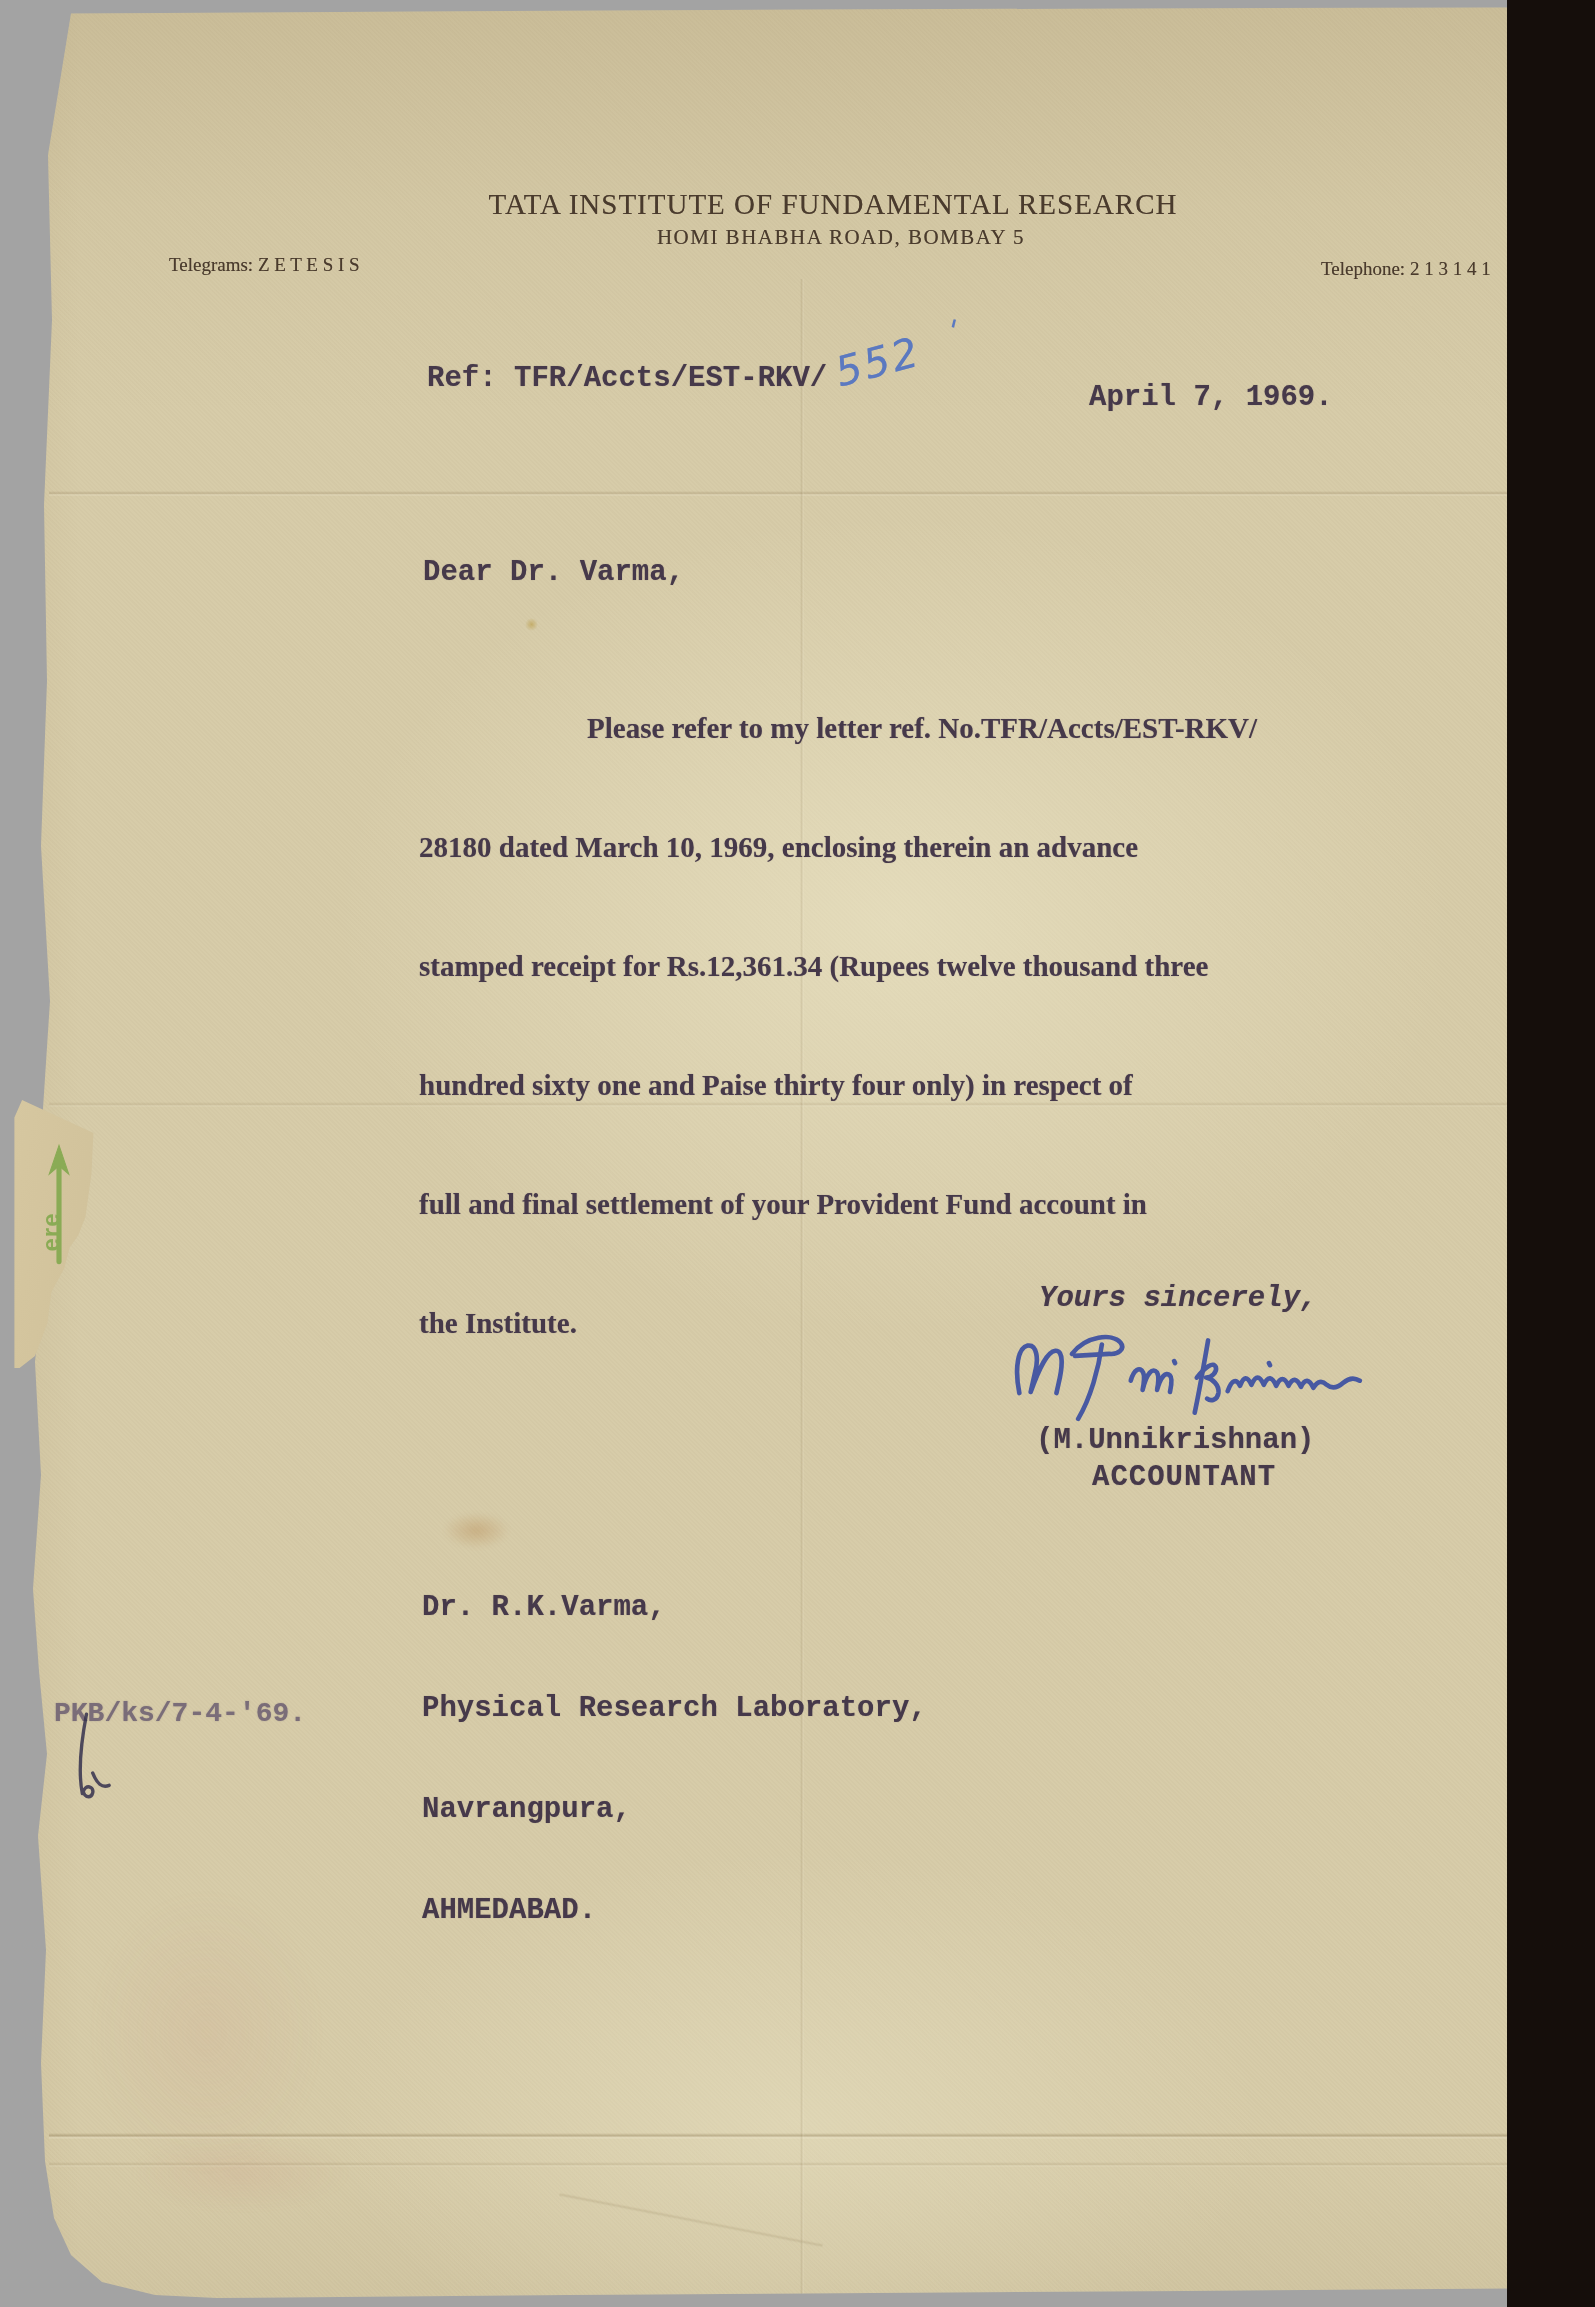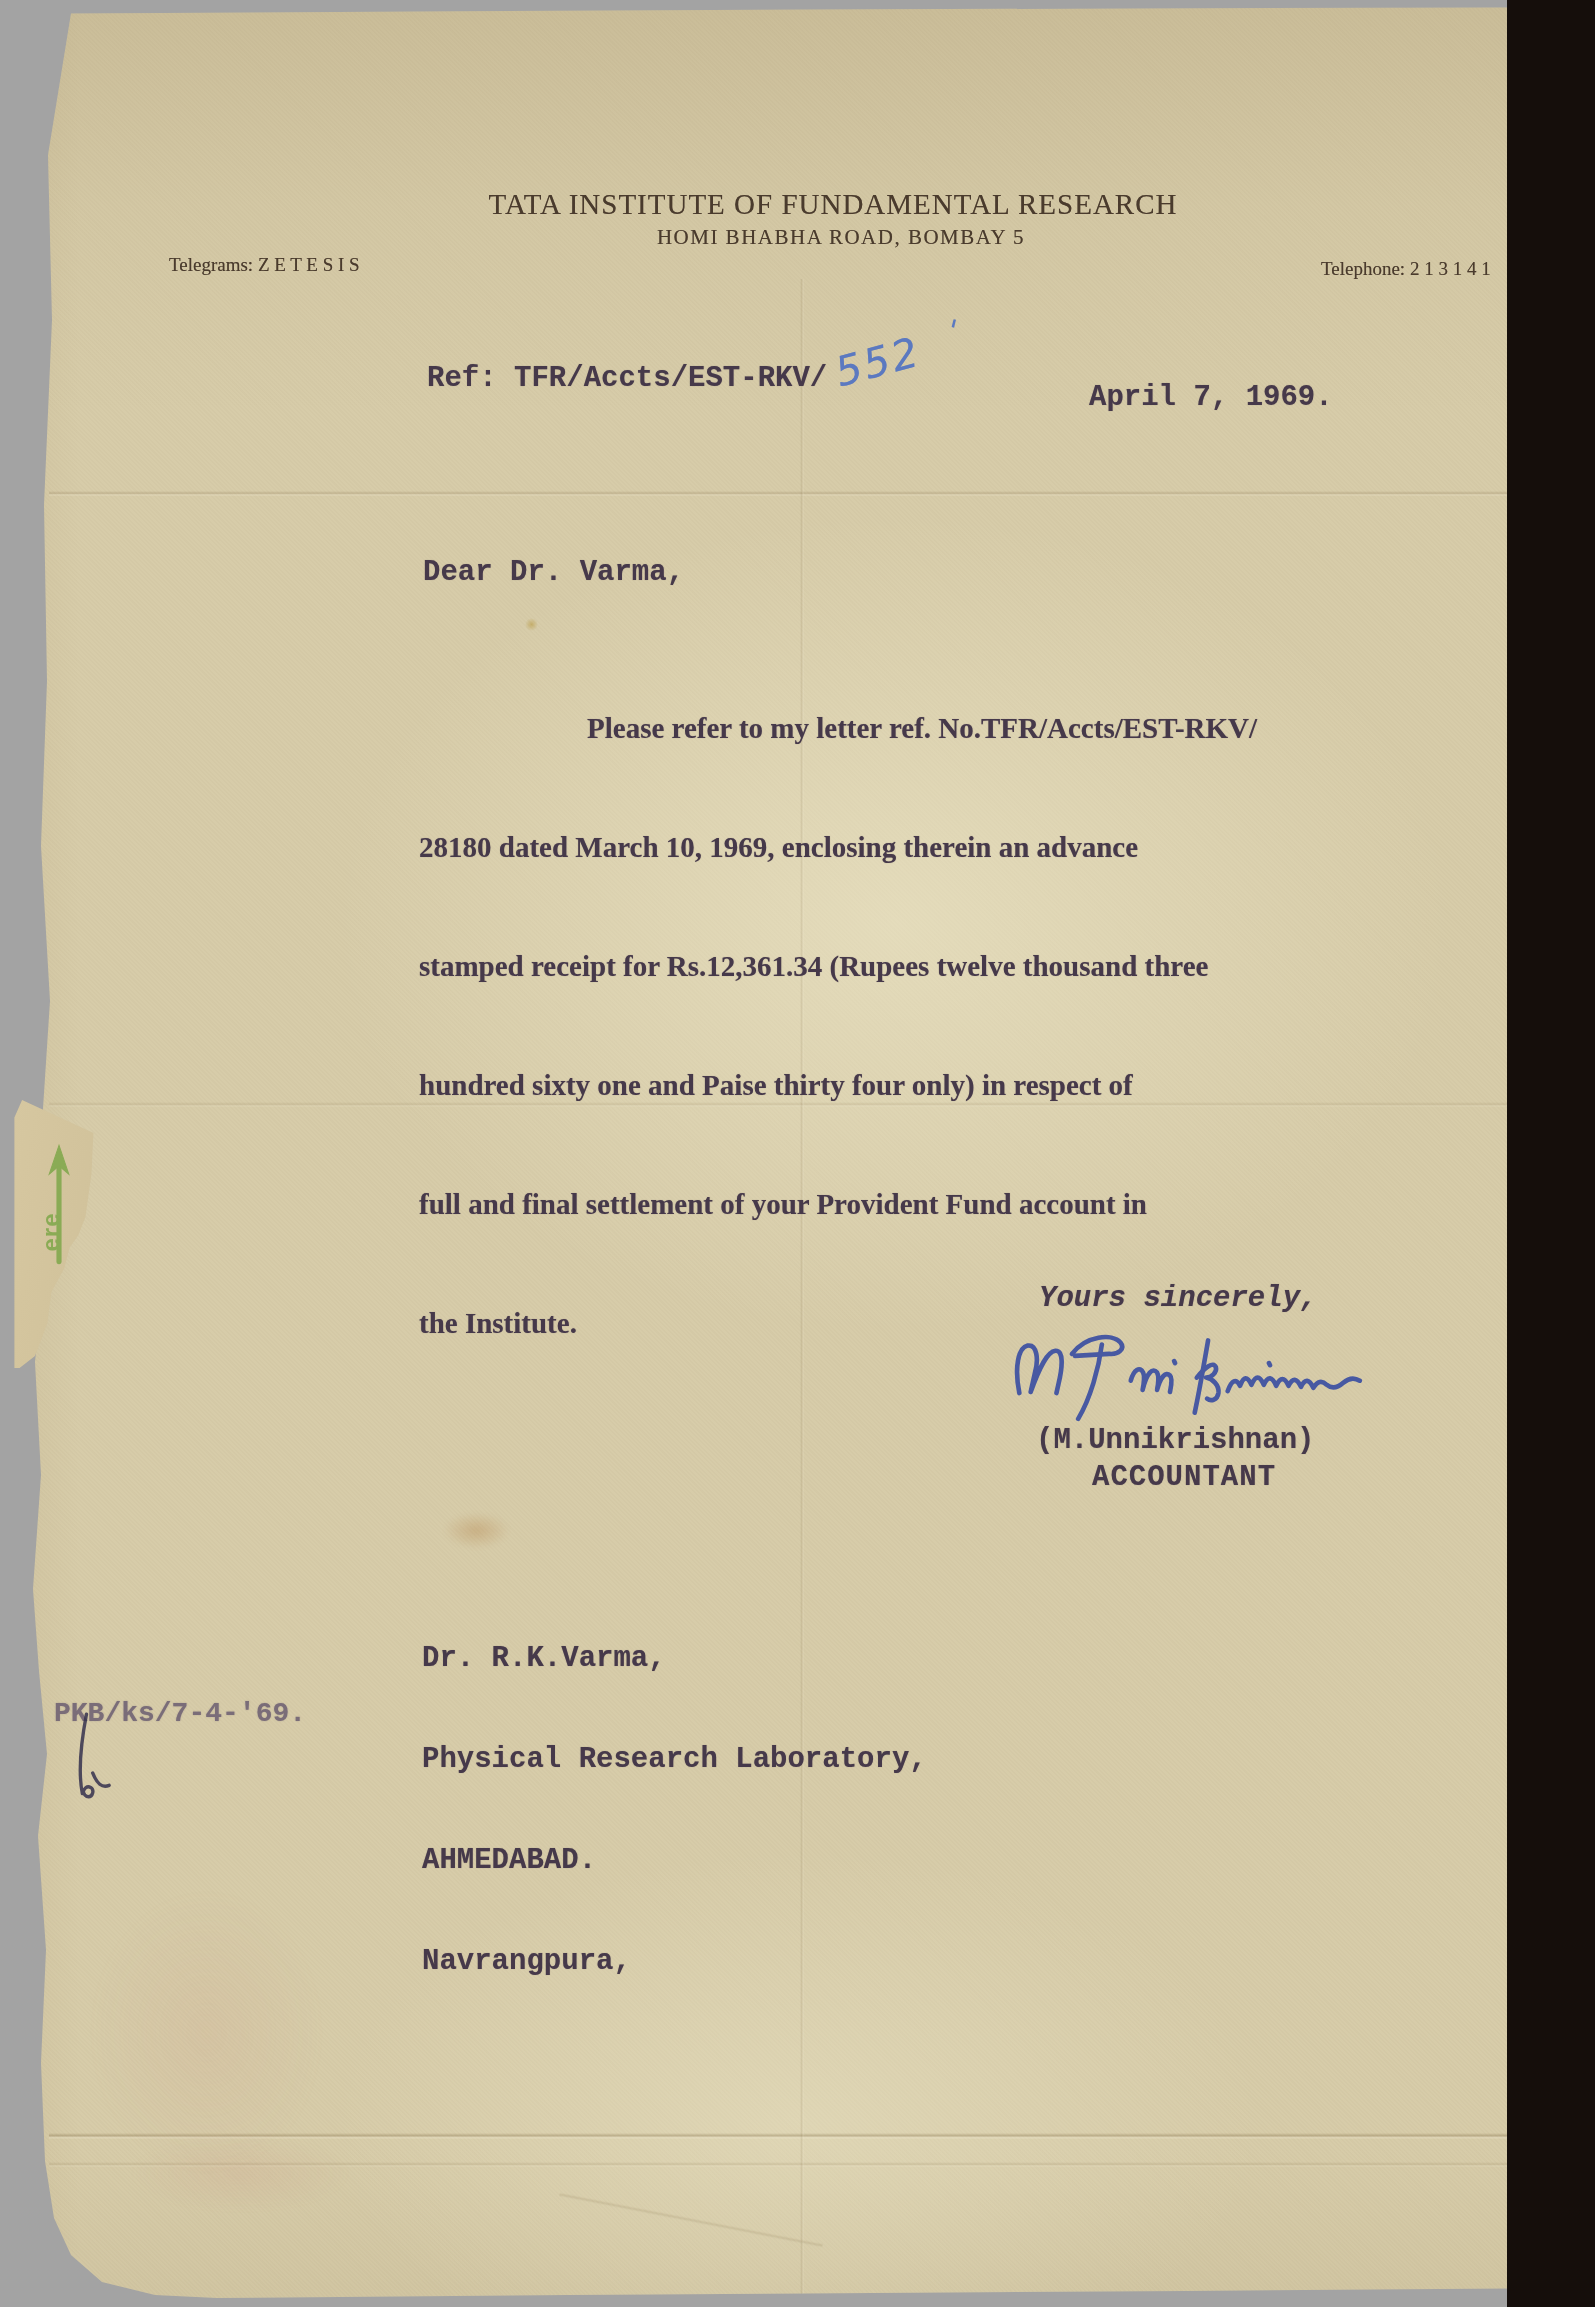--- a/index.html
+++ b/index.html
@@ -57,21 +57,21 @@
   .para .line{line-height:53px;height:53px;font-family:Liberation Serif, serif;}
   .indent{padding-left:168px;}
   #para1{left:419px;top:636px;}
   #para2{left:419px;top:994px;}
   .salutation{left:423px;top:556px;}
   .refline{left:427px;top:362px;}
   .dateline{left:1089px;top:381px;}
   .closing{left:1039px;top:1282px;font-style:italic;}
   .signer{left:1036px;top:1424px;}
   .signertitle{left:1092px;top:1461px;letter-spacing:1px;}
-  #recipient{left:422px;top:1575px;}
+  #recipient{left:422px;top:1524px;}
   #recipient .line{line-height:35px;height:35px;}
   .initials{left:54px;top:1698px;font-size:28px;color:#6e6072;opacity:.88;text-shadow:0 0 1.5px rgba(110,96,114,.5);}
   
   .hand552{position:absolute;left:835px;top:338px;font-family:"DejaVu Sans",sans-serif;font-style:italic;
            font-size:41px;color:#5b79c0;transform:rotate(-15deg);letter-spacing:2.6px;
            text-shadow:0 0 0.5px rgba(91,121,192,.6);}
   .handtick{position:absolute;left:948px;top:313px;font-family:"DejaVu Sans",sans-serif;
            font-size:30px;color:#5b79c0;transform:rotate(14deg);}
   .signature{position:absolute;left:1011px;top:1326px;}
   .initialmark{position:absolute;left:71px;top:1710px;}
@@ -140,22 +140,22 @@
         <path d="M 500 72 L 502 76"></path>
       </g>
     </svg>
 
     <div class="tw signer">(M.Unnikrishnan)</div>
     <div class="tw signertitle">ACCOUNTANT</div>
 
     <div class="tw" id="recipient">
       <div class="line">Dr. R.K.Varma,</div>
       <div class="line">Physical Research Laboratory,</div>
+      <div class="line">Navrangpura,</div>
       <div class="line">AHMEDABAD.</div>
-      <div class="line">Navrangpura,</div>
     </div>
 
     <div class="tw initials">PKB/ks/7-4-'69.</div>
     <svg class="initialmark" width="49" height="111" viewBox="0 0 95 215">
       <g fill="none" stroke="#36324e" stroke-width="6.5" stroke-linecap="round" stroke-linejoin="round" opacity=".85">
         <path d="M 30 8 C 20 60 14 122 22 162 C 25 152 31 146 38 150 C 46 155 42 168 34 168 C 29 168 24 163 24 157"></path>
         <path d="M 42 122 C 50 142 60 152 74 146"></path>
       </g>
     </svg>
   </div>

